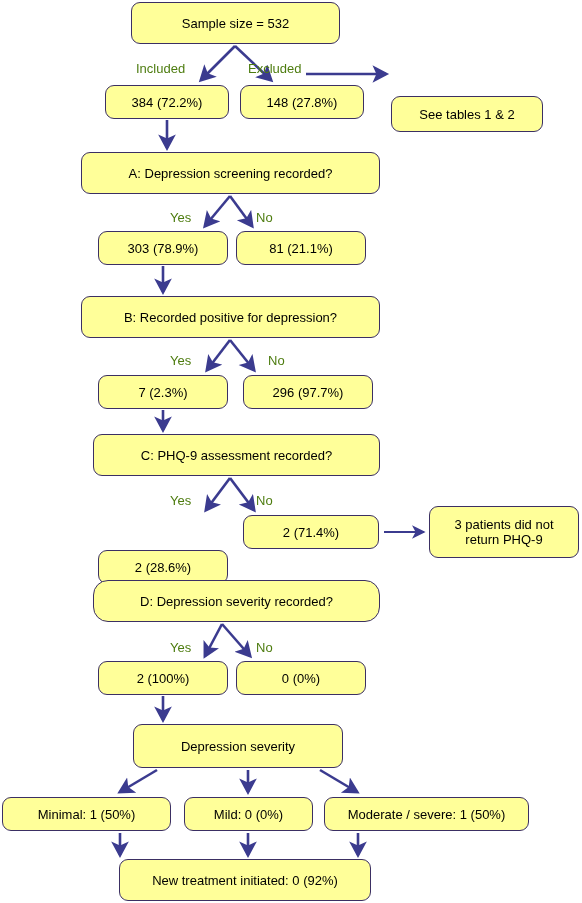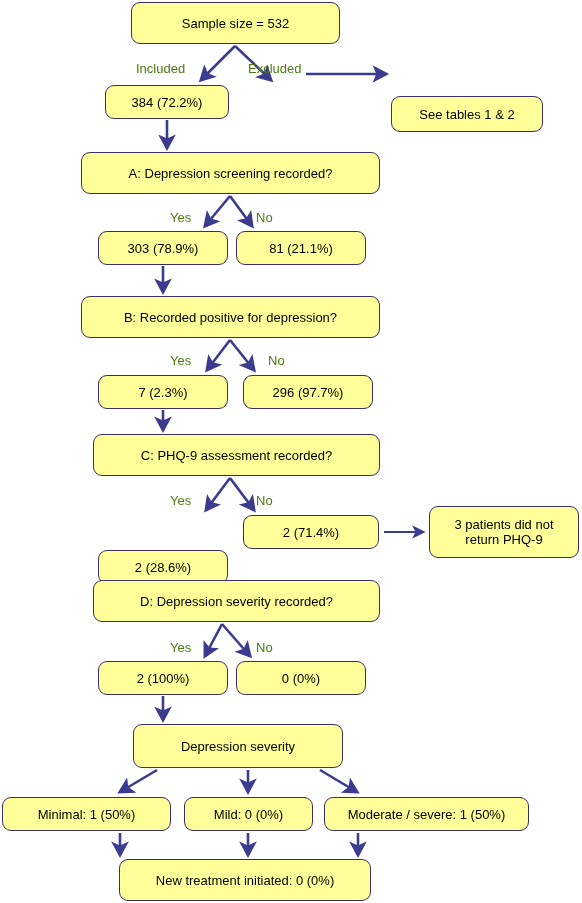--- a/index.html
+++ b/index.html
@@ -108,20 +108,23 @@
   </svg>
 
   <div class="node" style="left:131px;top:2px;width:209px;height:42px;">
     <span>Sample size = 532</span>
   </div>
 
   <div class="node" style="left:105px;top:85px;width:124px;height:34px;">
     <span>384 (72.2%)</span>
   </div>
 
+  <div class="node" style="left:240px;top:85px;width:124px;height:34px;">
+    <span>148 (27.8%)</span>
+  </div>
 
   <div class="node" style="left:391px;top:56px;width:152px;height:36px;margin-top:40px;">
     <span>See tables 1 &amp; 2</span>
   </div>
 
   <div class="node" style="left:81px;top:152px;width:299px;height:42px;">
     <span>A: Depression screening recorded?</span>
   </div>
 
   <div class="node" style="left:98px;top:231px;width:130px;height:34px;">
@@ -153,21 +156,21 @@
   </div>
 
   <div class="node" style="left:243px;top:515px;width:136px;height:34px;">
     <span>2 (71.4%)</span>
   </div>
 
   <div class="node" style="left:429px;top:506px;width:150px;height:52px;">
     <span>3 patients did not return PHQ-9</span>
   </div>
 
-  <div class="node" style="left:93px;top:580px;width:287px;height:42px;">
+  <div class="node" style="left:93px;top:580px;width:287px;height:42px;border-radius:15px;">
     <span>D: Depression severity recorded?</span>
   </div>
 
   <div class="node" style="left:98px;top:661px;width:130px;height:34px;">
     <span>2 (100%)</span>
   </div>
 
   <div class="node" style="left:236px;top:661px;width:130px;height:34px;">
     <span>0 (0%)</span>
   </div>
@@ -182,21 +185,21 @@
 
   <div class="node" style="left:184px;top:797px;width:129px;height:34px;">
     <span>Mild: 0 (0%)</span>
   </div>
 
   <div class="node" style="left:324px;top:797px;width:205px;height:34px;">
     <span>Moderate / severe: 1 (50%)</span>
   </div>
 
   <div class="node" style="left:119px;top:859px;width:252px;height:42px;">
-    <span>New treatment initiated: 0 (0%)</span>
+    <span>New treatment initiated: 0 (92%)</span>
   </div>
 
   <div class="edge-label" style="left:136px;top:62px;">Included</div>
   <div class="edge-label" style="left:248px;top:62px;">Excluded</div>
   <div class="edge-label" style="left:170px;top:211px;">Yes</div>
   <div class="edge-label" style="left:256px;top:211px;">No</div>
   <div class="edge-label" style="left:170px;top:354px;">Yes</div>
   <div class="edge-label" style="left:268px;top:354px;">No</div>
   <div class="edge-label" style="left:170px;top:494px;">Yes</div>
   <div class="edge-label" style="left:256px;top:494px;">No</div>

